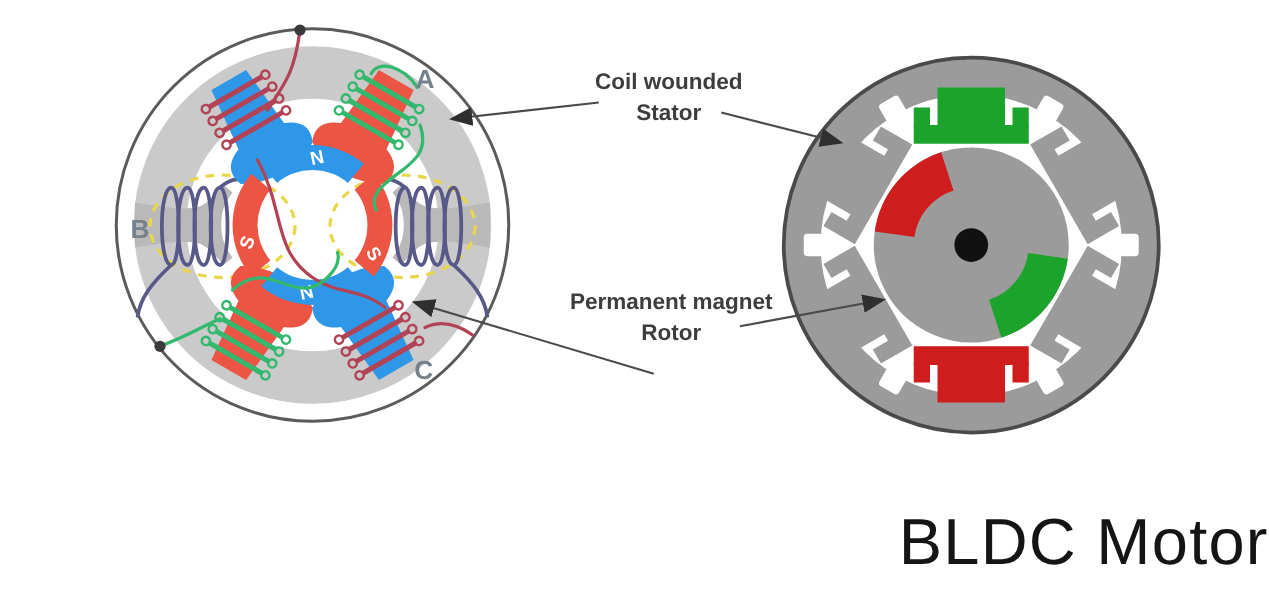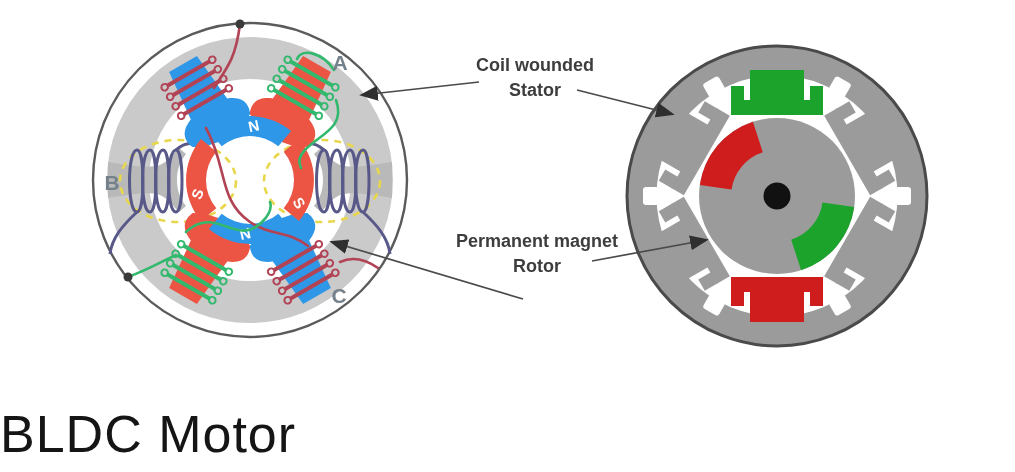--- a/index.html
+++ b/index.html
@@ -2,21 +2,21 @@
 <html><head>
 <meta charset="utf-8">
 <style>
   html,body{margin:0;padding:0;background:#ffffff;}
   .stage{
     position:relative;width:1015px;height:472px;background:#ffffff;overflow:hidden;
     font-family:"Liberation Sans", sans-serif;
   }
   .stage svg{position:absolute;left:0;top:0;}
   .figure-title{
-    position:absolute;left:0;top:404px;width:1015px;text-align:left;
+    position:absolute;left:0;top:404px;width:1015px;text-align:right;
     font-size:52px;font-weight:500;color:#151515;letter-spacing:1px;
   }
   .ann-text{font-size:18px;font-weight:700;fill:#3D3D3D;}
   .phase-label{font-size:21px;font-weight:700;fill:#75828C;}
   .magnet-label{font-size:15px;font-weight:700;fill:#FFFFFF;}
   .leader{stroke:#4A4A4A;stroke-width:1.7;fill:none;}
   .wire{fill:none;stroke-linecap:round;}
 </style>
 </head>
 <body>

